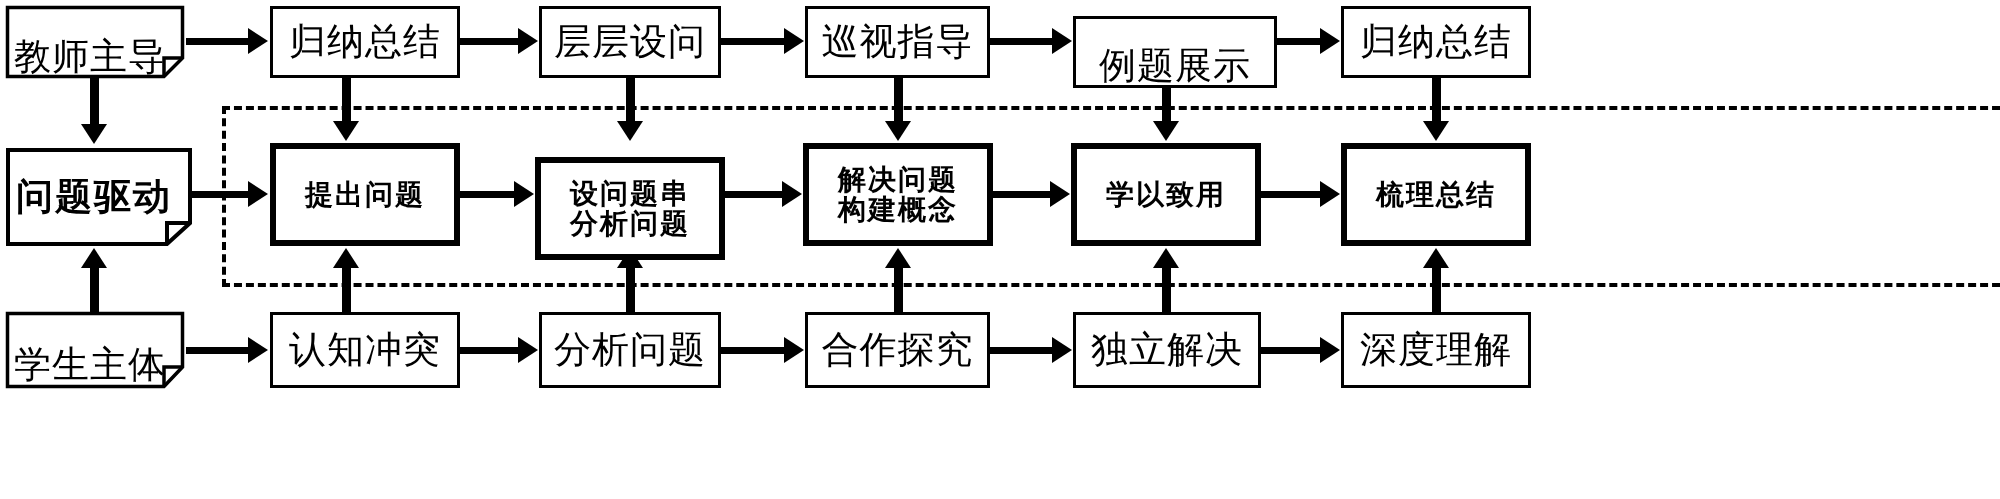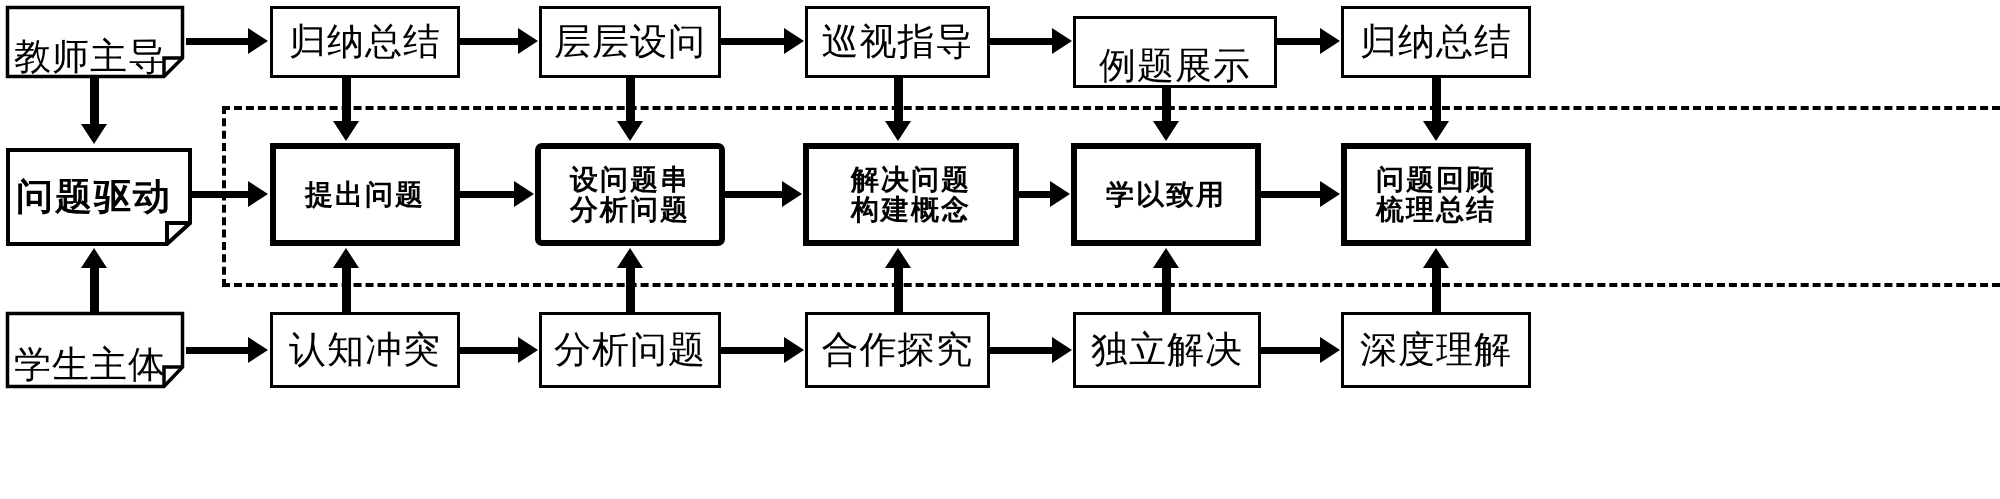--- a/index.html
+++ b/index.html
@@ -135,33 +135,32 @@
     <svg width="186" height="98" viewBox="0 0 186 98">
       <path d="M2,2 H184 V75 L161,96 H2 Z" fill="#fff" stroke="#000" stroke-width="4"></path>
       <path d="M184,75 L161,75 L161,96" fill="none" stroke="#000" stroke-width="4"></path>
     </svg>
     <span class="note-txt">问题驱动</span>
   </div>
 
   <div class="node strong" style="left:270px; top:143px; width:190px; height:103px;">
     <span class="ln">提出问题</span>
   </div>
-  <div class="node strong" style="left:535px; top:143px; width:190px; height:103px;border-radius:7px;">
+  <div class="node strong" style="left:535px; top:157px; width:190px; height:103px;">
     <span class="ln">设问题串</span>
     <span class="ln">分析问题</span>
   </div>
-  <div class="node strong" style="left:803px; top:143px; width:216px; height:103px;">
+  <div class="node strong" style="left:803px; top:143px; width:190px; height:103px;">
     <span class="ln">解决问题</span>
     <span class="ln">构建概念</span>
   </div>
   <div class="node strong" style="left:1071px; top:143px; width:190px; height:103px;">
     <span class="ln">学以致用</span>
   </div>
   <div class="node strong" style="left:1341px; top:143px; width:190px; height:103px;">
-    <span class="ln">问题回顾</span>
     <span class="ln">梳理总结</span>
   </div>
 
   <div class="lineh" style="left:192px; top:191px; width:56px;"></div>
   <div class="arrow right" style="left:248px; top:181px;"></div>
 
   <div class="lineh" style="left:460px; top:191px; width:54px;"></div>
   <div class="arrow right" style="left:514px; top:181px;"></div>
 
   <div class="lineh" style="left:725px; top:191px; width:57px;"></div>

